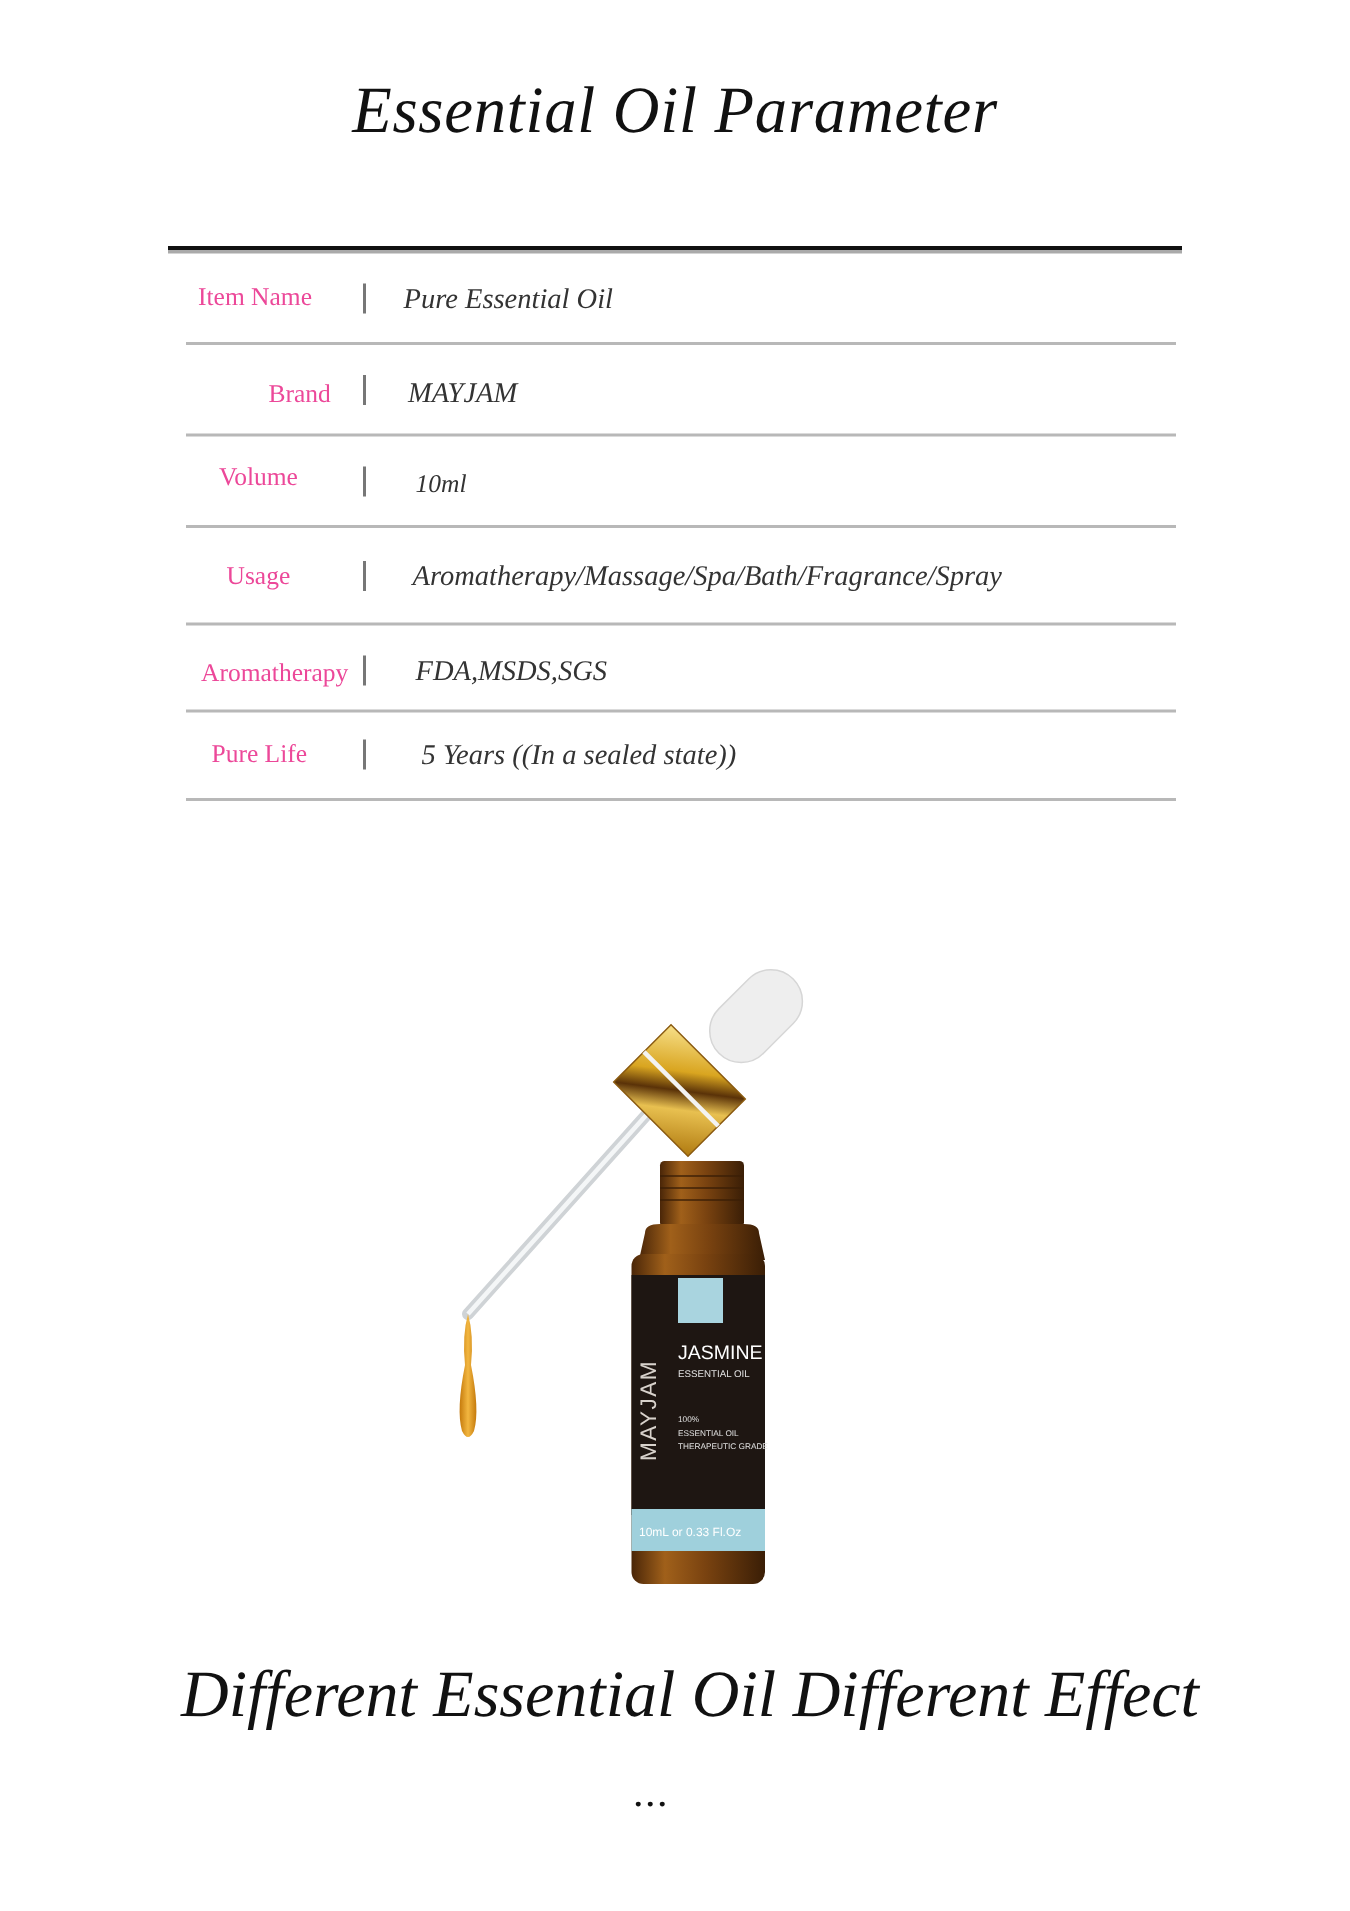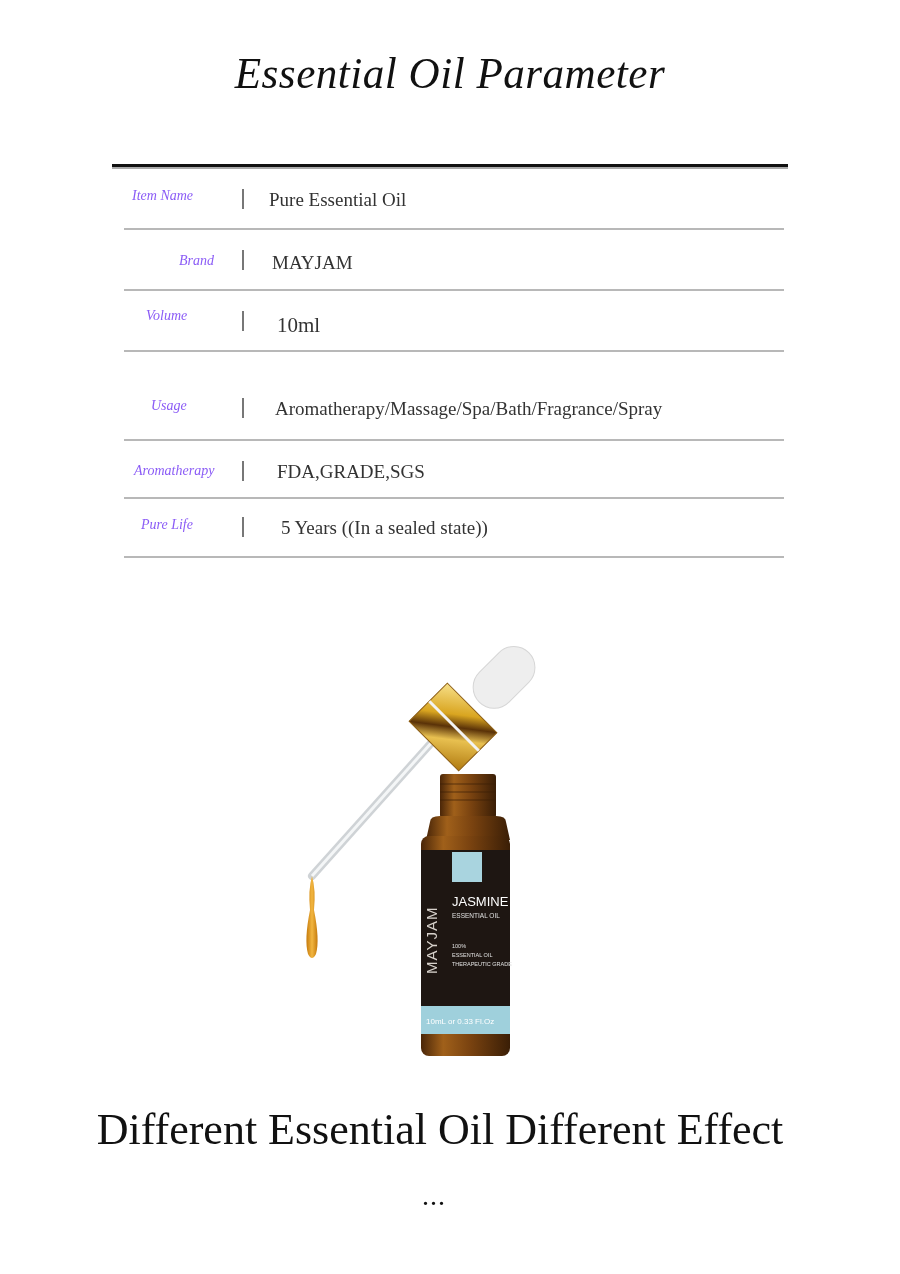--- a/index.html
+++ b/index.html
@@ -1,24 +1,24 @@
 <!DOCTYPE html>
 <html><head>
 <meta charset="utf-8">
 <style>
   html, body { margin:0; padding:0; background:#ffffff; }
   body { width:900px; height:1274px; position:relative; overflow:hidden; font-family:"Liberation Serif", serif; color:#111; }
   .title { position:absolute; left:0; top:48px; width:900px; text-align:center; font-style:italic; font-size:44px; letter-spacing:0.5px; color:#111; transform:scaleX(0.98); }
   .thick-rule { position:absolute; left:112px; top:164px; width:676px; height:5px; background:linear-gradient(#111 0 60%, #aaa 60% 100%); }
   .param-table { position:absolute; left:124px; top:169px; width:660px; }
   .row { position:relative; border-bottom:2px solid #b8b8b8; }
-  .row .lbl { position:absolute; font-style:italic; font-size:14px; color:#8b5cf6; }
+  .row .lbl { position:absolute; font-size:17px; color:#ec4899; }
   .row .sep { position:absolute; left:118px; width:2px; height:20px; background:#777; }
-  .row .val { position:absolute; font-size:19px; color:#333; }
-  .heading2 { position:absolute; left:0; top:1104px; width:880px; text-align:center; font-size:44px; color:#111; }
+  .row .val { position:absolute; font-style:italic; font-size:19px; color:#333; }
+  .heading2 { position:absolute; left:0; top:1104px; width:880px; text-align:center; font-style:italic; font-size:44px; color:#111;padding-left:20px; }
   .dots { position:absolute; left:0; top:1180px; width:868px; text-align:center; font-size:28px; color:#111; letter-spacing:1px; }
   .product { position:absolute; left:290px; top:640px; width:260px; height:430px; }
 </style>
 </head>
 <body>
 
 <div class="title">Essential Oil Parameter</div>
 <div class="thick-rule"></div>
 
 <div class="param-table">
@@ -28,31 +28,31 @@
     <span class="val" style="left:145px;top:20px;">Pure Essential Oil</span>
   </div>
   <div class="row" style="height:59px;">
     <span class="lbl" style="left:15px;top:23px;margin-left:40px;">Brand</span>
     <span class="sep" style="top:20px;"></span>
     <span class="val" style="left:148px;top:22px;">MAYJAM</span>
   </div>
   <div class="row" style="height:59px;">
     <span class="lbl" style="left:22px;top:17px;">Volume</span>
     <span class="sep" style="top:20px;"></span>
-    <span class="val" style="left:153px;top:22px;font-size:21px;">10ml</span>
+    <span class="val" style="left:153px;top:22px;font-size:17px;">10ml</span>
   </div>
-  <div class="row" style="height:63px;margin-top:24px;">
+  <div class="row" style="height:63px;">
     <span class="lbl" style="left:27px;top:22px;">Usage</span>
     <span class="sep" style="top:22px;"></span>
     <span class="val" style="left:151px;top:22px;">Aromatherapy/Massage/Spa/Bath/Fragrance/Spray</span>
   </div>
   <div class="row" style="height:56px;">
     <span class="lbl" style="left:10px;top:22px;">Aromatherapy</span>
     <span class="sep" style="top:20px;"></span>
-    <span class="val" style="left:153px;top:20px;">FDA,GRADE,SGS</span>
+    <span class="val" style="left:153px;top:20px;">FDA,MSDS,SGS</span>
   </div>
   <div class="row" style="height:57px;">
     <span class="lbl" style="left:17px;top:18px;">Pure Life</span>
     <span class="sep" style="top:18px;"></span>
     <span class="val" style="left:157px;top:18px;">5 Years ((In a sealed state))</span>
   </div>
 </div>
 
 <svg class="product" viewBox="0 0 260 430">
   <defs>

